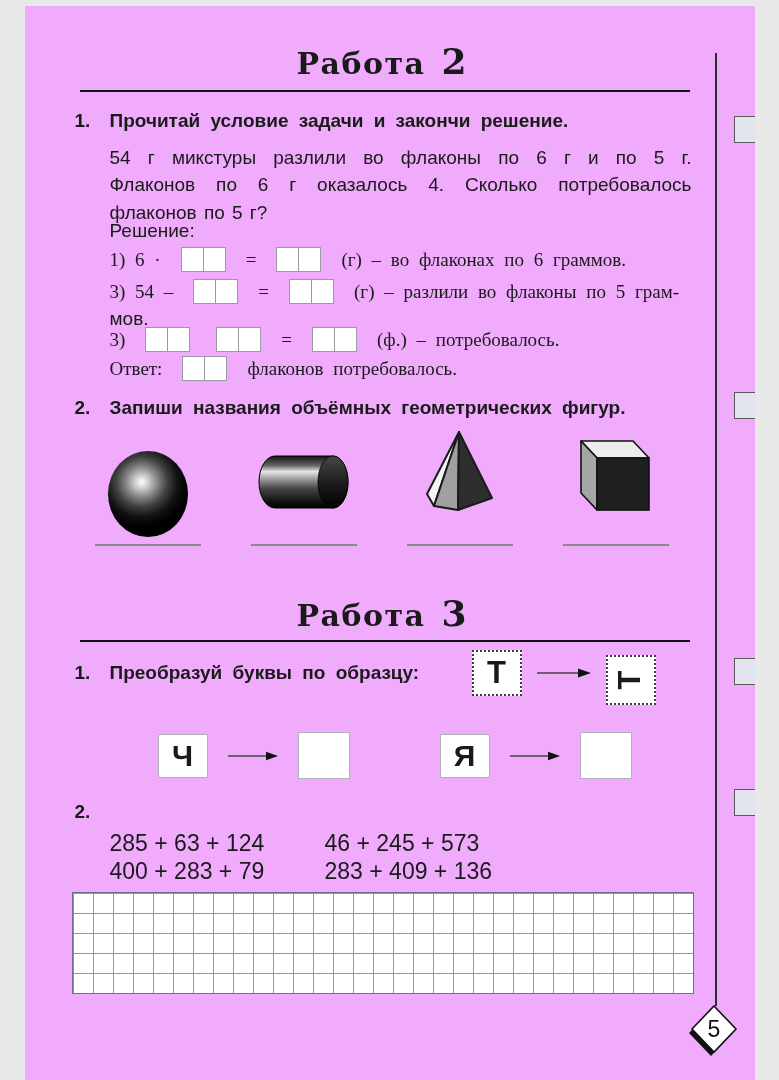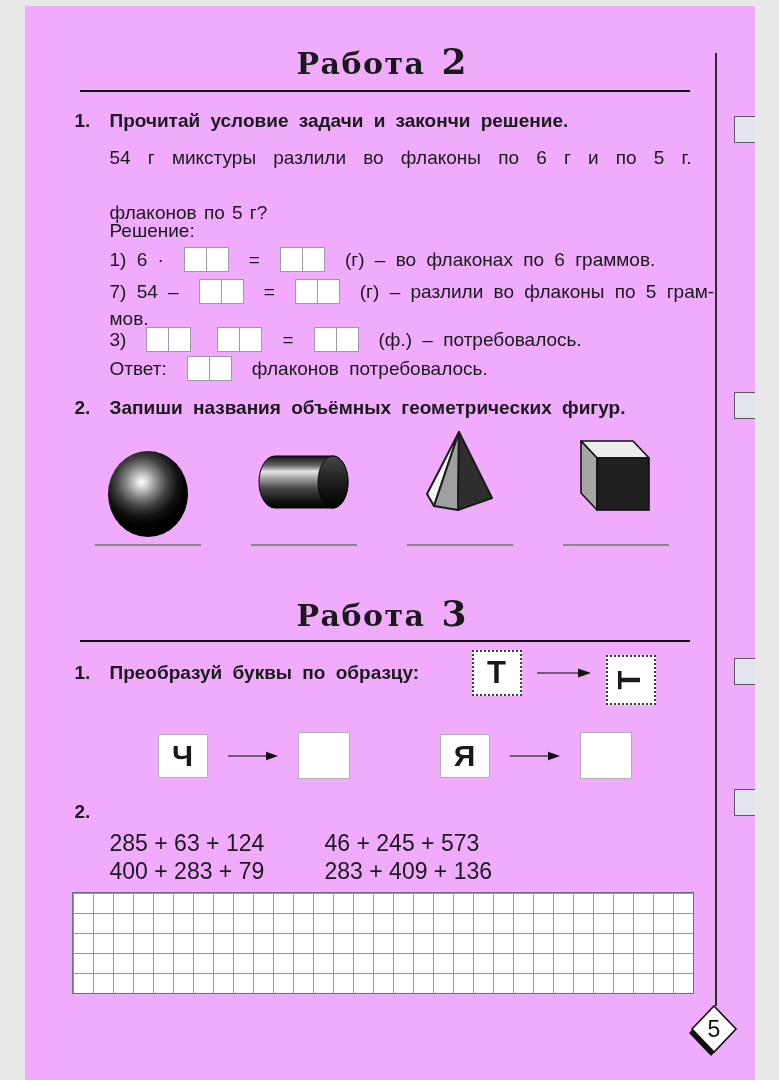--- a/index.html
+++ b/index.html
@@ -21,21 +21,21 @@
   .task-num{width:35px;padding-left:5px;flex:0 0 35px;}
   .task-title{word-spacing:5px;}
 
   
   .jline{margin-left:40px;width:582px;font-size:19px;line-height:27.5px;word-spacing:2px;}
   .jl-just{text-align:justify;text-align-last:justify;}
 
   .plain{margin-left:40px;font-size:19px;}
 
   
-  .sol{margin-left:40px;display:flex;align-items:center;gap:20px;font-size:19px;word-spacing:5px;white-space:nowrap;}
+  .sol{margin-left:40px;display:flex;align-items:center;gap:20px;font-size:19px;word-spacing:5px;white-space:nowrap;font-family:Liberation Serif, serif;}
   .bx2{display:inline-flex;border:1px solid #9a9aa6;background:#fff;}
   .bx2 .cell{display:block;width:21px;height:23px;}
   .bx2 .cell:first-child{border-right:1px solid #9a9aa6;}
   .gap2{margin-left:6px;}
 
   
   .figs{display:flex;}
   .figcell{position:relative;width:156px;height:116px;}
   .figwrap{position:absolute;left:50%;transform:translateX(-50%);}
   .underline{position:absolute;bottom:0;left:50%;transform:translateX(-50%);width:106px;height:2px;background:#8a8a8a;}
@@ -106,40 +106,41 @@
     <span class="w">Работа</span><span class="n">2</span>
   </div>
   <div class="sec rule" id="w2-rule"></div>
 
   <div class="sec task-head" id="w2-t1-head">
     <span class="task-num">1.</span>
     <span class="task-title">Прочитай условие задачи и закончи решение.</span>
   </div>
 
   <div class="sec jline jl-just" id="w2-p1">54 г микстуры разлили во флаконы по 6 г и по 5 г.</div>
+  <div class="sec jline jl-just" id="w2-p2">Флаконов по 6 г оказалось 4. Сколько потребовалось</div>
   <div class="sec jline" id="w2-p3">флаконов по 5 г?</div>
 
   <div class="sec plain" id="w2-sol-label">Решение:</div>
 
   <div class="sec sol" id="w2-line1">
     <span>1) 6 ·</span>
     <span class="bx2">
         <span class="cell"></span>
         <span class="cell"></span>
       </span>
     <span>=</span>
     <span class="bx2">
         <span class="cell"></span>
         <span class="cell"></span>
       </span>
     <span>(г) – во флаконах по 6 граммов.</span>
   </div>
 
   <div class="sec sol" id="w2-line2">
-    <span>7) 54 –</span>
+    <span>3) 54 –</span>
     <span class="bx2">
         <span class="cell"></span>
         <span class="cell"></span>
       </span>
     <span>=</span>
     <span class="bx2">
         <span class="cell"></span>
         <span class="cell"></span>
       </span>
     <span>(г) – разлили во флаконы по 5 грам-</span>

